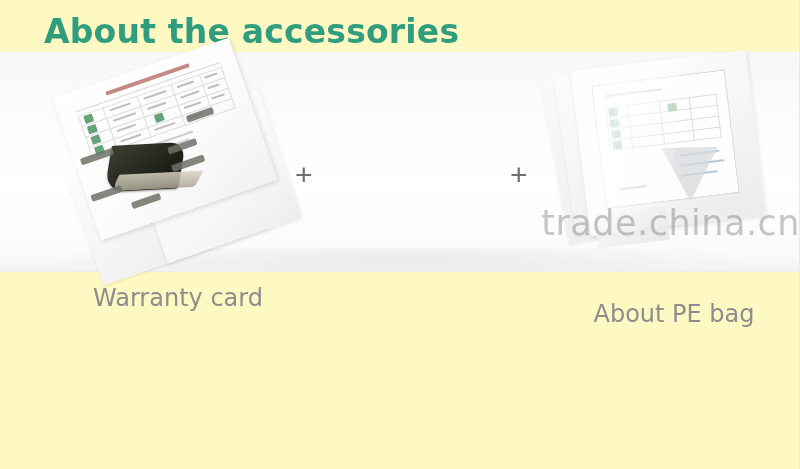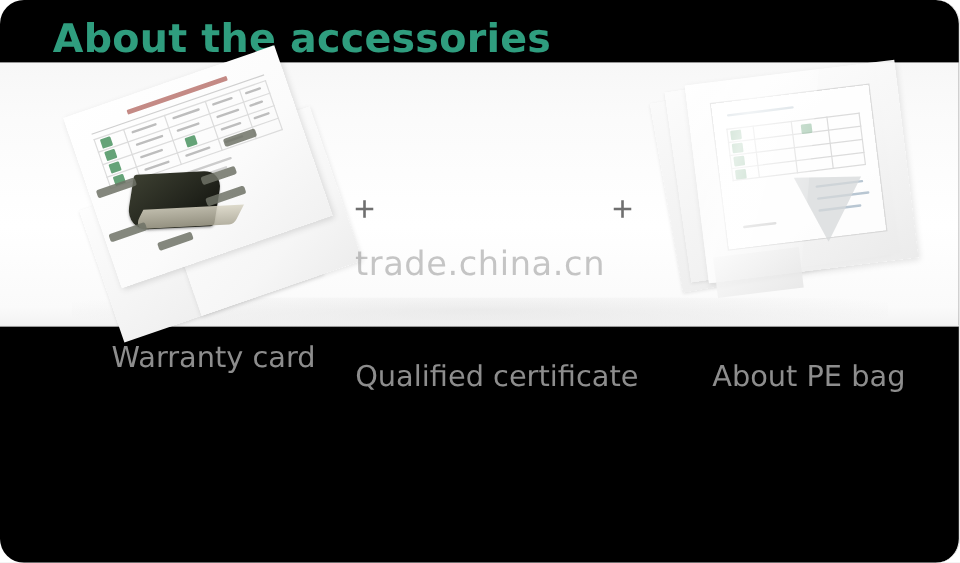--- a/index.html
+++ b/index.html
@@ -7,25 +7,24 @@
     padding: 0;
     background: #ffffff;
   }
   body {
     font-family: "Liberation Sans", sans-serif;
   }
   #page {
     position: relative;
     width: 800px;
     height: 469px;
-    background: #000000;
+    background: #fef9c3;
     overflow: hidden;
     border-right: 1px solid #e9e9e9;
     box-sizing: border-box;
-    border-radius: 20px;
   }
   
   .stage-band {
     position: absolute;
     left: 0;
     top: 52px;
     width: 800px;
     height: 220px;
     background: linear-gradient(180deg, #f7f7f7 0%, #fbfbfb 22%, #ffffff 62%, #fafafa 93%, #f2f2f2 100%);
   }
@@ -312,22 +311,22 @@
     border-top: 54px solid rgba(214,216,218,0.75);
     transform: rotate(6deg);
   }
 
   
   .watermark {
     position: absolute;
     left: 0;
     top: 203px;
     width: 800px;
-    text-align: center;
-    font-size: 28px;
+    text-align: right;
+    font-size: 35px;
     color: rgba(120,120,120,0.42);
     font-family: "DejaVu Sans", sans-serif;
     letter-spacing: 0.5px;
     user-select: none;
   }
 
   
   .captions {
     position: absolute;
     left: 0;
@@ -475,18 +474,17 @@
     </div>
     <div class="bag-flap"></div>
   </div>
 
   <div class="watermark">trade.china.cn</div>
 
   <div class="captions">
     <div class="caption cap-1">
       <div>Warranty card</div>
     </div>
-    <div class="caption cap-2">Qualified certificate</div>
     <div class="caption cap-3">About PE bag</div>
   </div>
 
 
 </div>
 
 </body></html>

